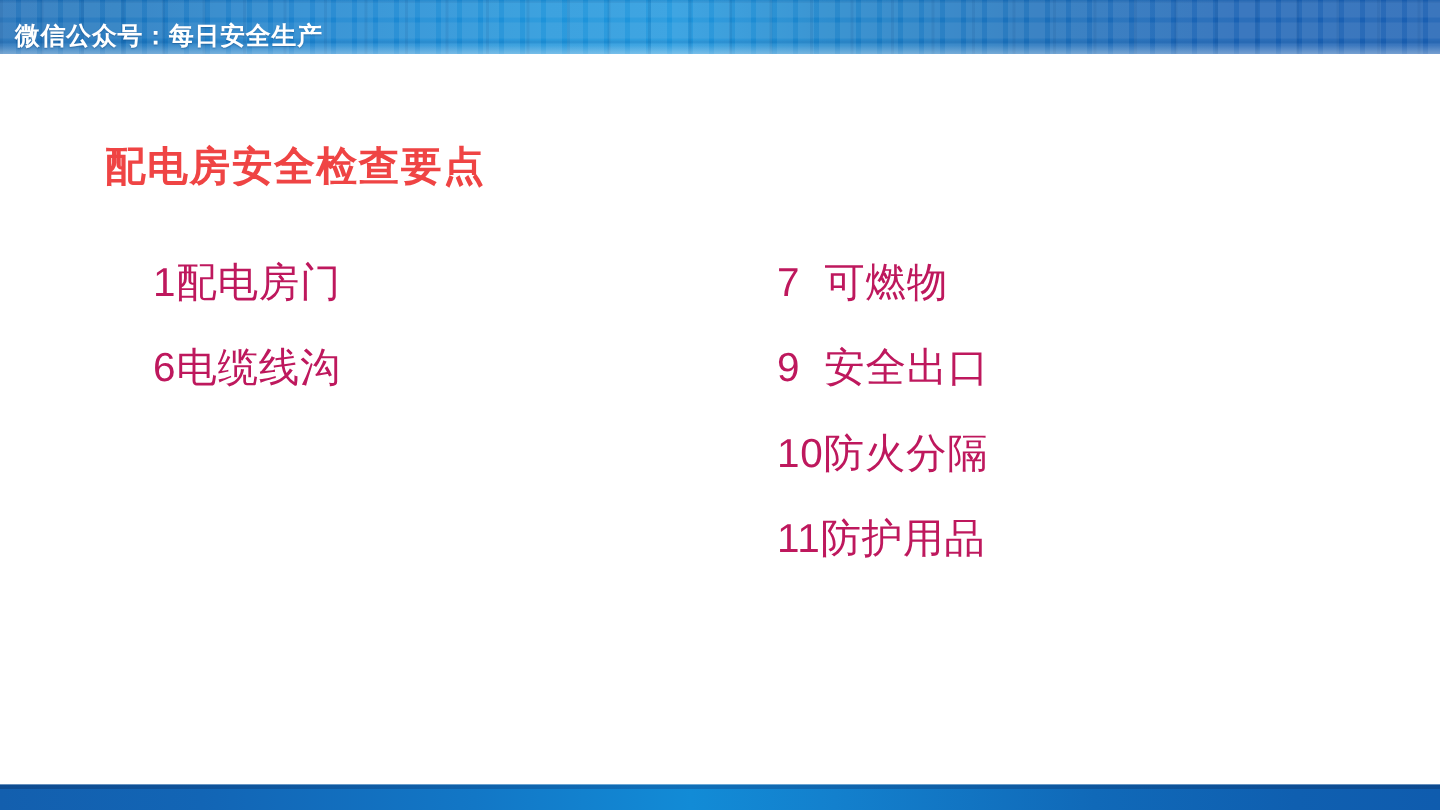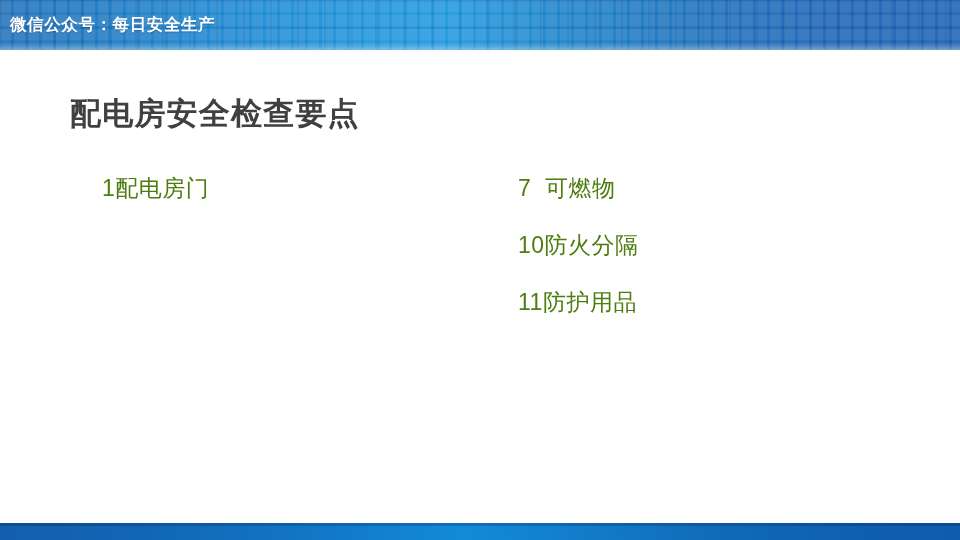--- a/index.html
+++ b/index.html
@@ -22,21 +22,21 @@
     height: 540px;
     background: #ffffff;
   }
 
   
   .header-band {
     position: absolute;
     left: 0;
     top: 0;
     width: 960px;
-    height: 50px;
+    height: 36px;
     background:
       linear-gradient(90deg,
         #1f6fb8 0%,
         #1a74bd 8%,
         #1c84cf 22%,
         #1d93da 38%,
         #1f96dd 47%,
         #1b82c9 58%,
         #1b6fba 72%,
         #1a62b4 86%,
@@ -92,45 +92,45 @@
     white-space: nowrap;
     text-shadow: 0 1px 1px rgba(0,40,90,0.35);
     z-index: 3;
   }
 
   
   .slide-title {
     position: absolute;
     left: 70px;
     top: 93px;
-    font-size: 31px;
+    font-size: 27px;
     font-weight: bold;
-    color: #404040;
+    color: #ef4444;
     letter-spacing: 1.2px;
     white-space: nowrap;
   }
 
   .columns {
     position: absolute;
     left: 0;
     top: 160px;
     width: 960px;
   }
   .column {
     position: absolute;
     top: 0;
   }
   .column-left  { left: 102px; }
   .column-right { left: 518px; }
 
   .list-item {
     height: 57px;
     line-height: 57px;
-    font-size: 23px;
-    color: #4d7c0f;
+    font-size: 27px;
+    color: #be185d;
     white-space: pre;
     letter-spacing: 0.5px;
   }
 
   
   .footer-band {
     position: absolute;
     left: 0;
     top: 523px;
     width: 960px;
@@ -169,24 +169,26 @@
     <div class="header-fade-bottom"></div>
     <div class="header-title">微信公众号：每日安全生产</div>
   </div>
 
   <div class="slide-title">配电房安全检查要点</div>
 
   <div class="columns">
 
     <div class="column column-left">
       <div class="list-item">1配电房门</div>
+      <div class="list-item">6电缆线沟</div>
     </div>
 
     <div class="column column-right">
       <div class="list-item">7  可燃物</div>
+      <div class="list-item">9  安全出口</div>
       <div class="list-item">10防火分隔</div>
       <div class="list-item">11防护用品</div>
     </div>
 
   </div>
 
   <div class="footer-band"></div>
   <div class="footer-top-line"></div>
 
 </div>

